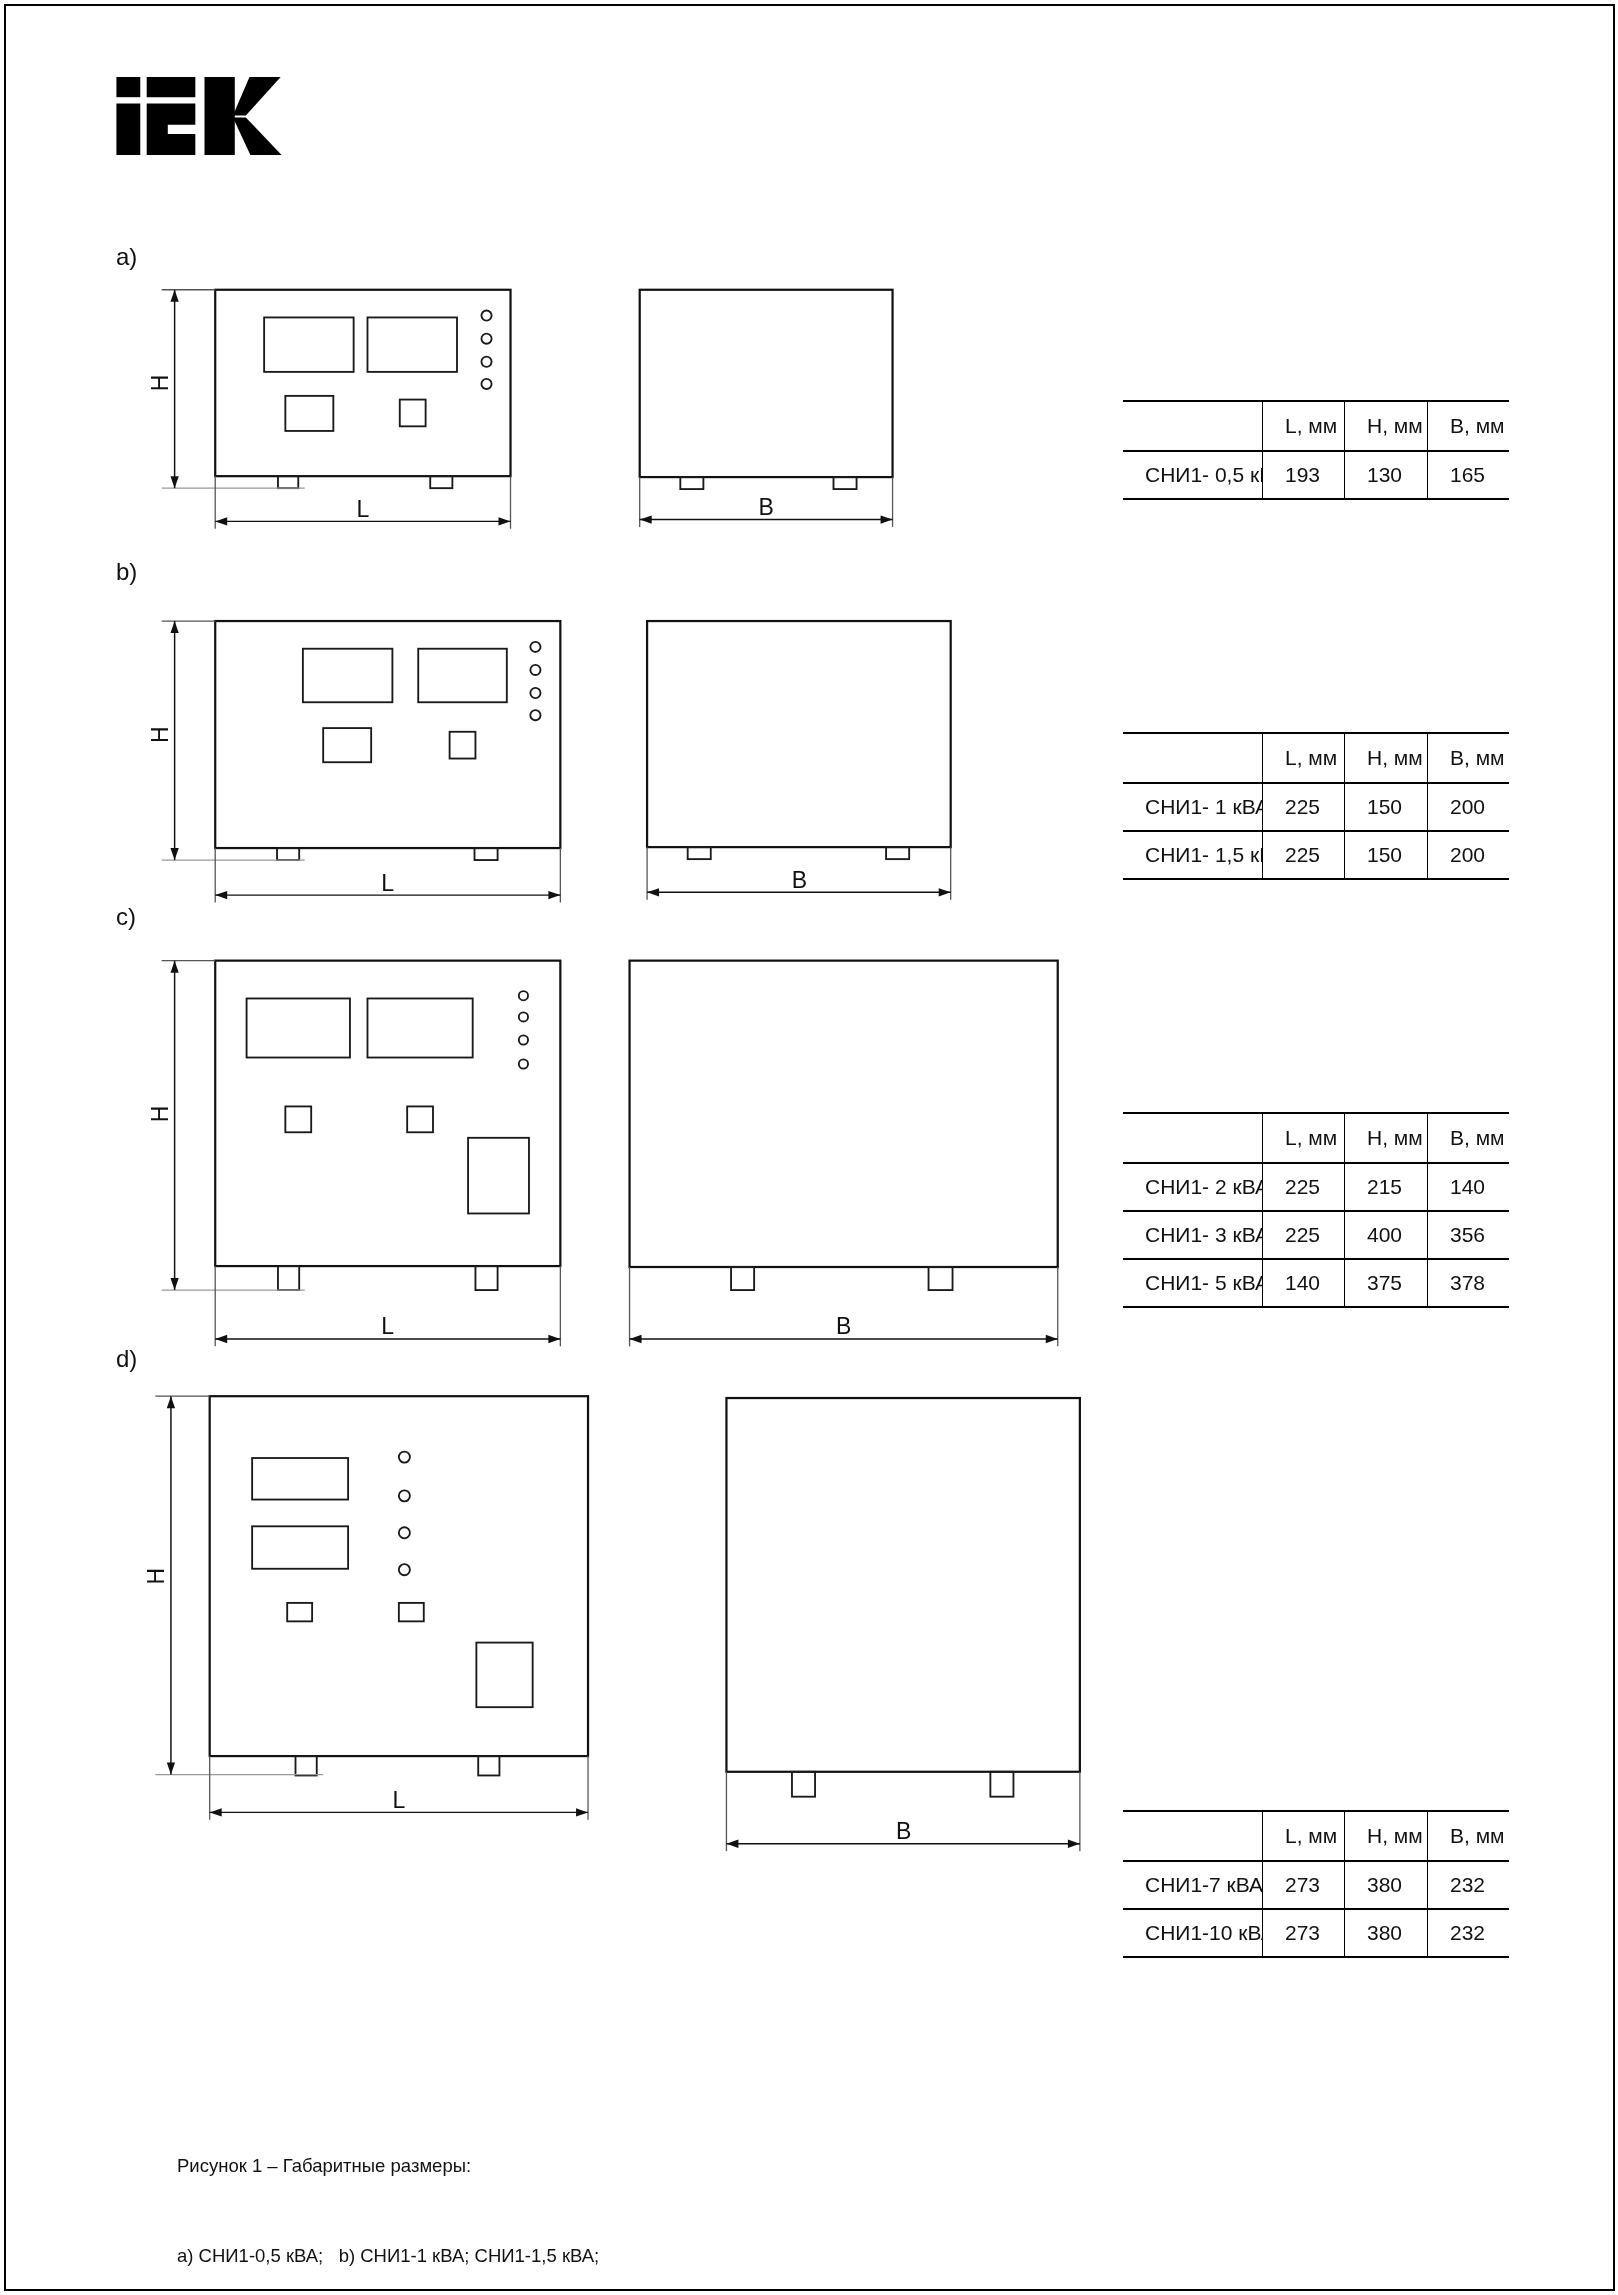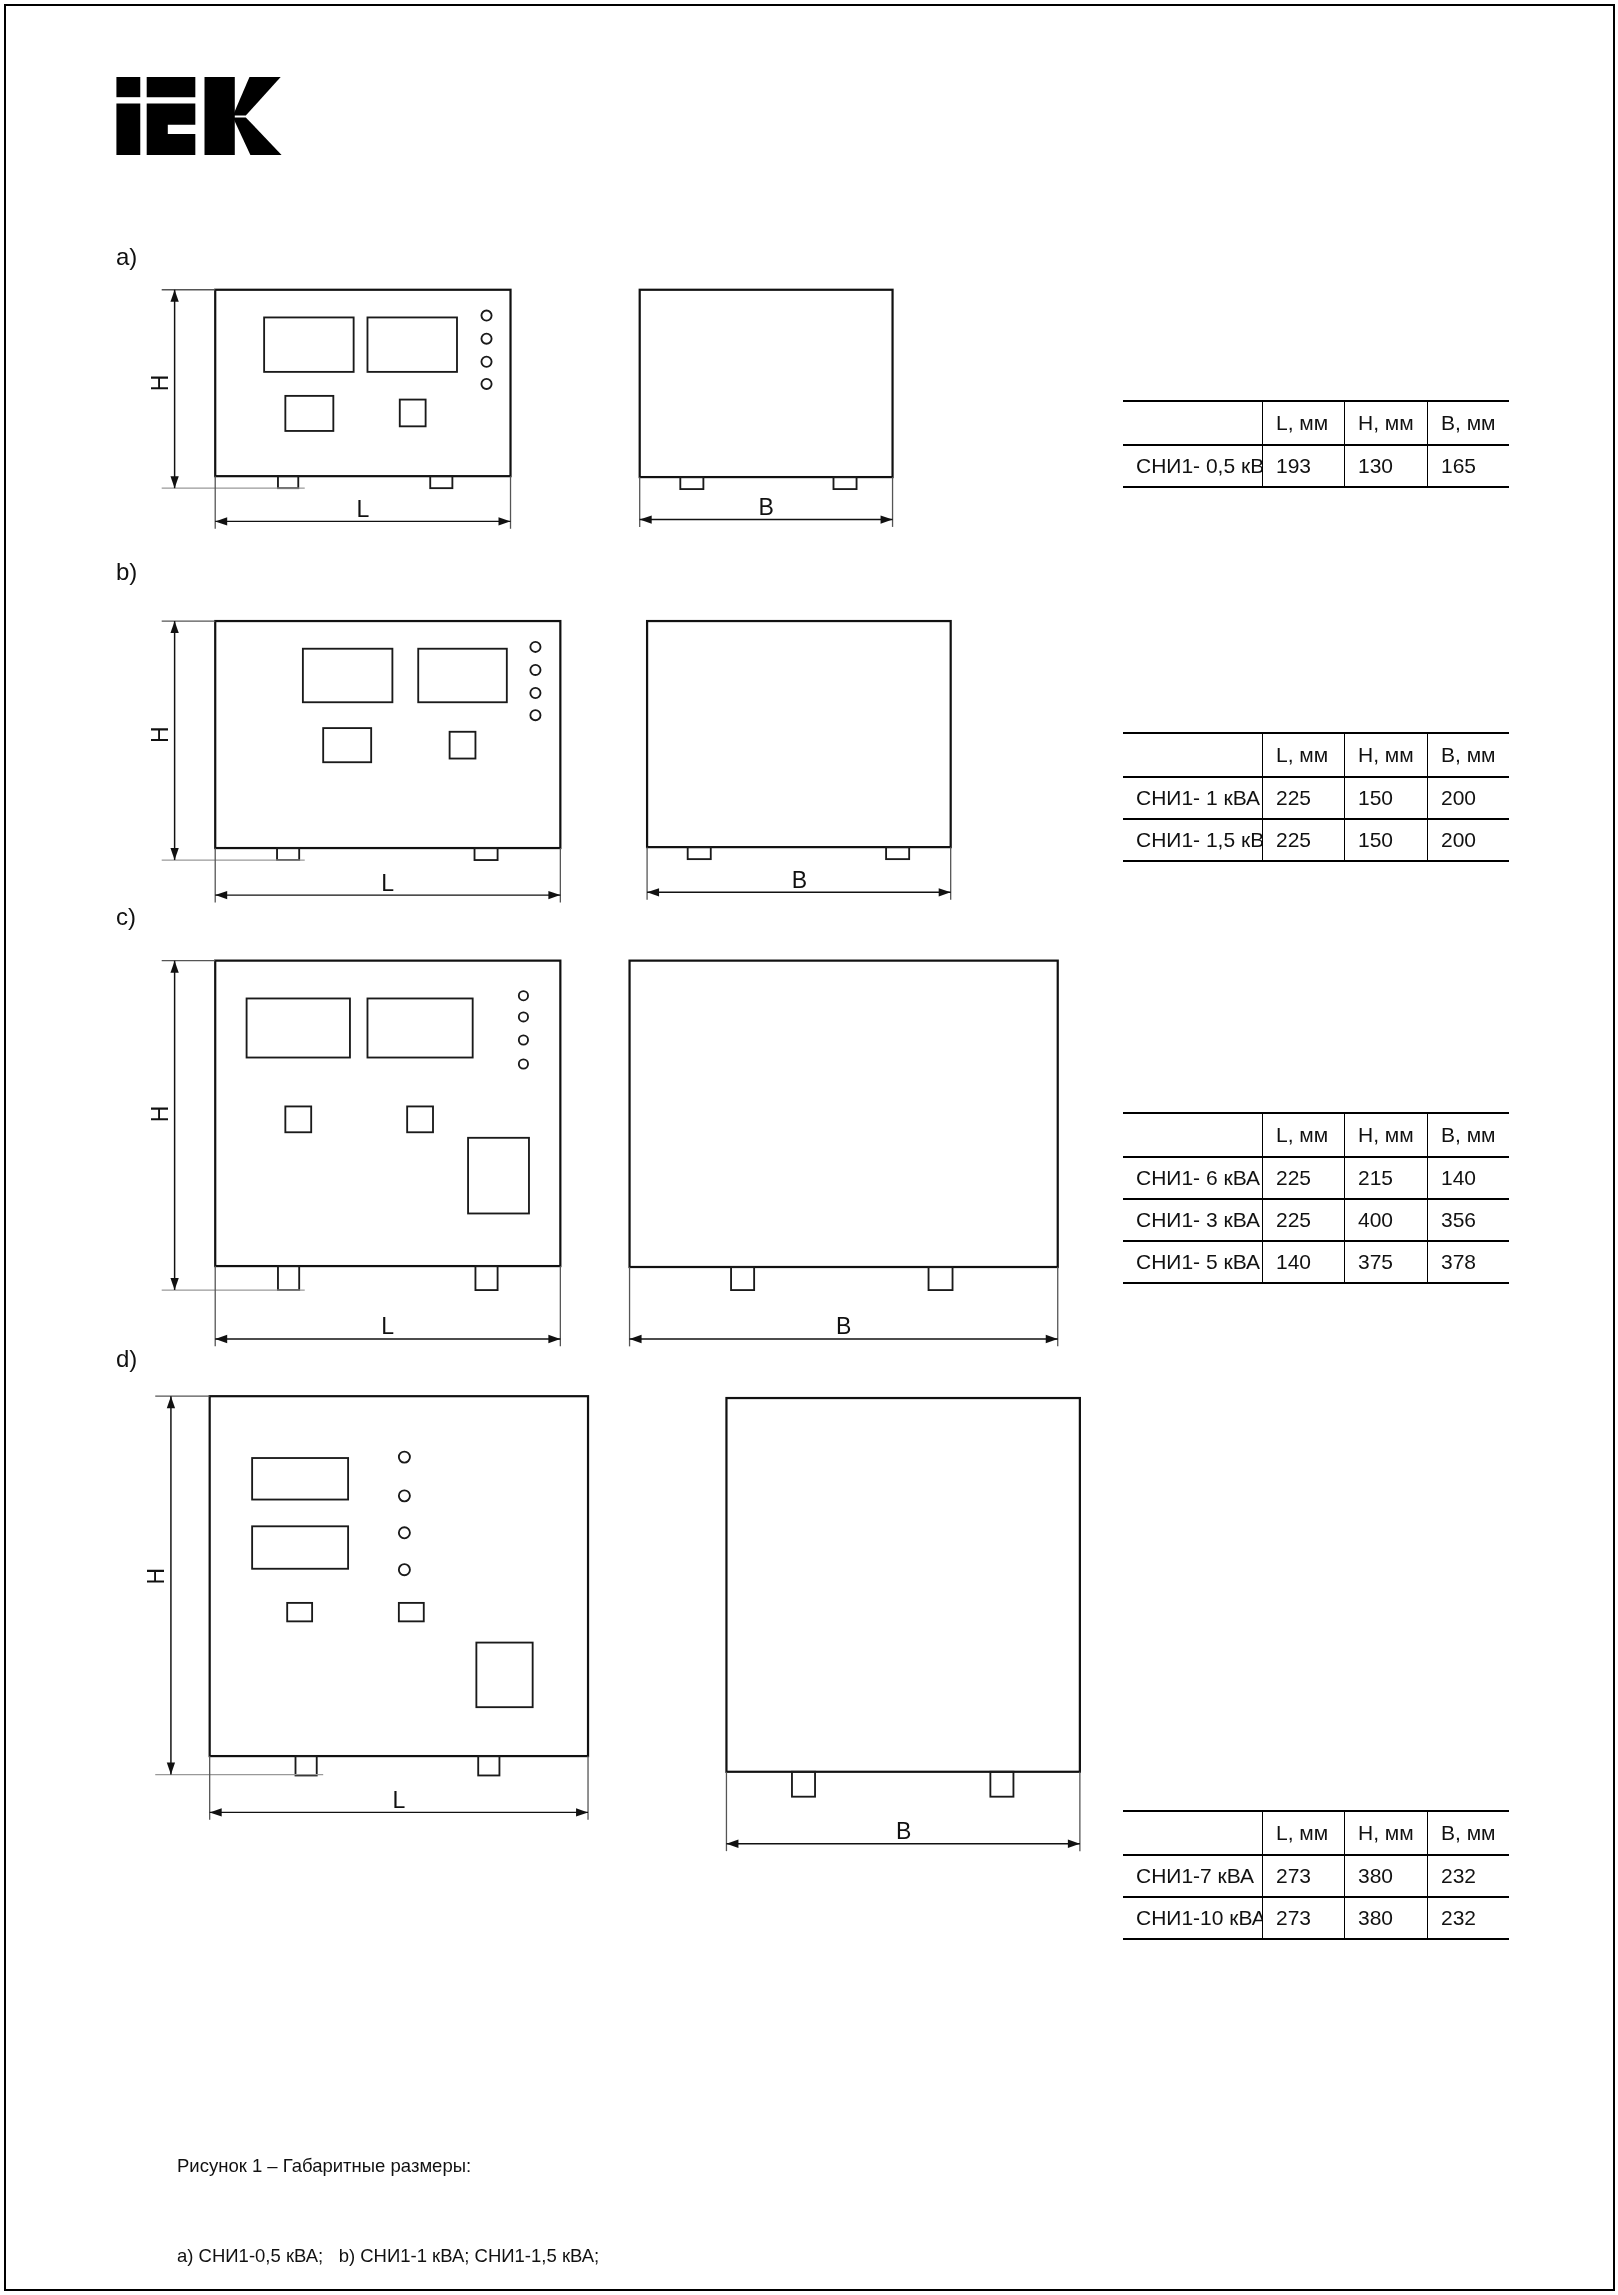--- a/index.html
+++ b/index.html
@@ -15,22 +15,22 @@
   svg .body{fill:none;stroke:#111;stroke-width:2.4px;}
   svg .det{fill:none;stroke:#1a1a1a;stroke-width:2px;}
   svg .dim{stroke:#111;stroke-width:1.6px;}
   svg .ext{stroke:#555;stroke-width:1.4px;}
   svg .ext.gray{stroke:#999;}
   svg .dimlabel{font-family:"Liberation Sans",sans-serif;font-size:25px;fill:#111;}
 
   .dimtable{position:absolute;left:1123px;display:grid;grid-template-columns:139px 82px 83px 82px;
             border-top:2.8px solid #000;border-bottom:2.8px solid #000;background:#fff;}
   .tbl-a{top:400px;} .tbl-b{top:732px;} .tbl-c{top:1112px;} .tbl-d{top:1810px;}
-  .dimtable .cell{height:42px;display:flex;align-items:center;box-sizing:border-box;
-                  padding-left:13px;font-size:21px;white-space:nowrap;overflow:hidden;}
+  .dimtable .cell{height:48px;display:flex;align-items:center;box-sizing:border-box;
+                  padding-left:22px;font-size:21px;white-space:nowrap;overflow:hidden;}
   .dimtable .cv{border-left:1.8px solid #000;}
   .dimtable .rt{border-top:2.8px solid #000;}
 
   .caption{position:absolute;left:177px;top:2091px;font-size:18.5px;line-height:30px;white-space:pre;color:#111;}
 </style>
 </head>
 <body>
 
 <div class="page">
   <div class="frame"></div>
@@ -211,21 +211,21 @@
     <div class="cell cv rt">225</div>
     <div class="cell cv rt">150</div>
     <div class="cell cv rt">200</div>
   </div>
 
   <div class="dimtable tbl-c">
     <div class="cell"></div>
     <div class="cell cv">L, мм</div>
     <div class="cell cv">H, мм</div>
     <div class="cell cv">B, мм</div>
-    <div class="cell rt">СНИ1- 6 кВА</div>
+    <div class="cell rt">СНИ1- 2 кВА</div>
     <div class="cell cv rt">225</div>
     <div class="cell cv rt">215</div>
     <div class="cell cv rt">140</div>
     <div class="cell rt">СНИ1- 3 кВА</div>
     <div class="cell cv rt">225</div>
     <div class="cell cv rt">400</div>
     <div class="cell cv rt">356</div>
     <div class="cell rt">СНИ1- 5 кВА</div>
     <div class="cell cv rt">140</div>
     <div class="cell cv rt">375</div>

